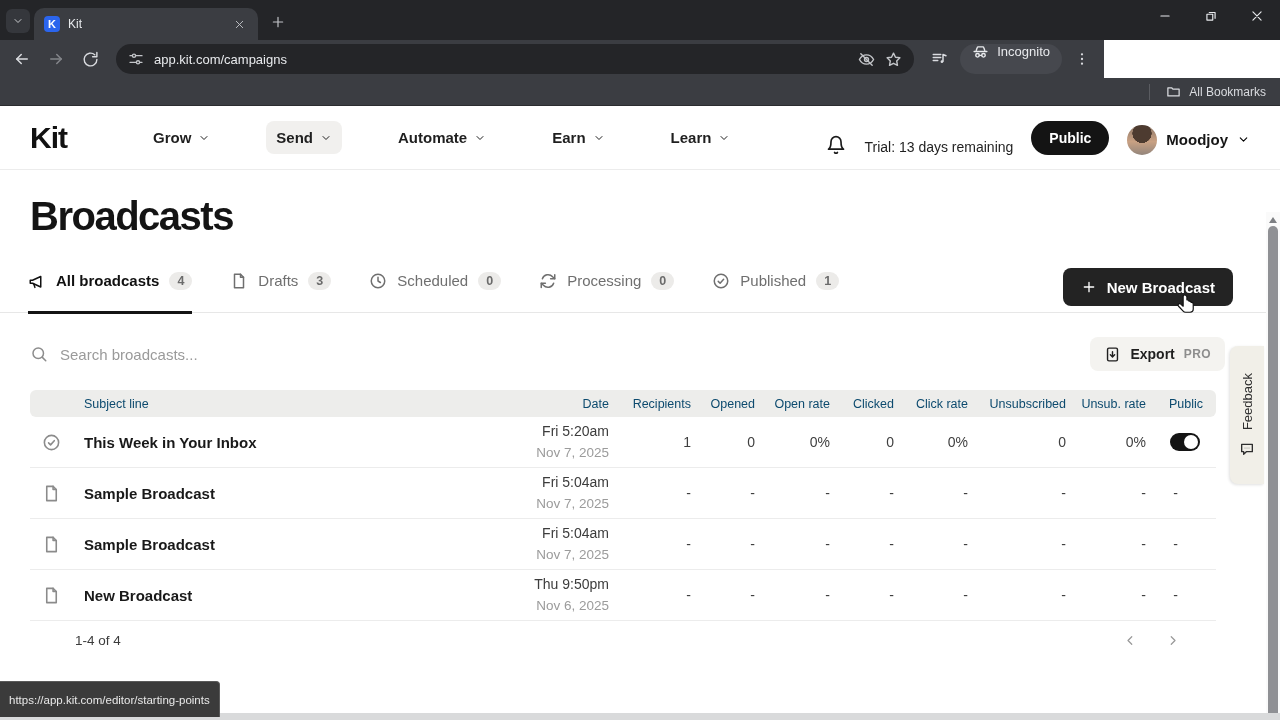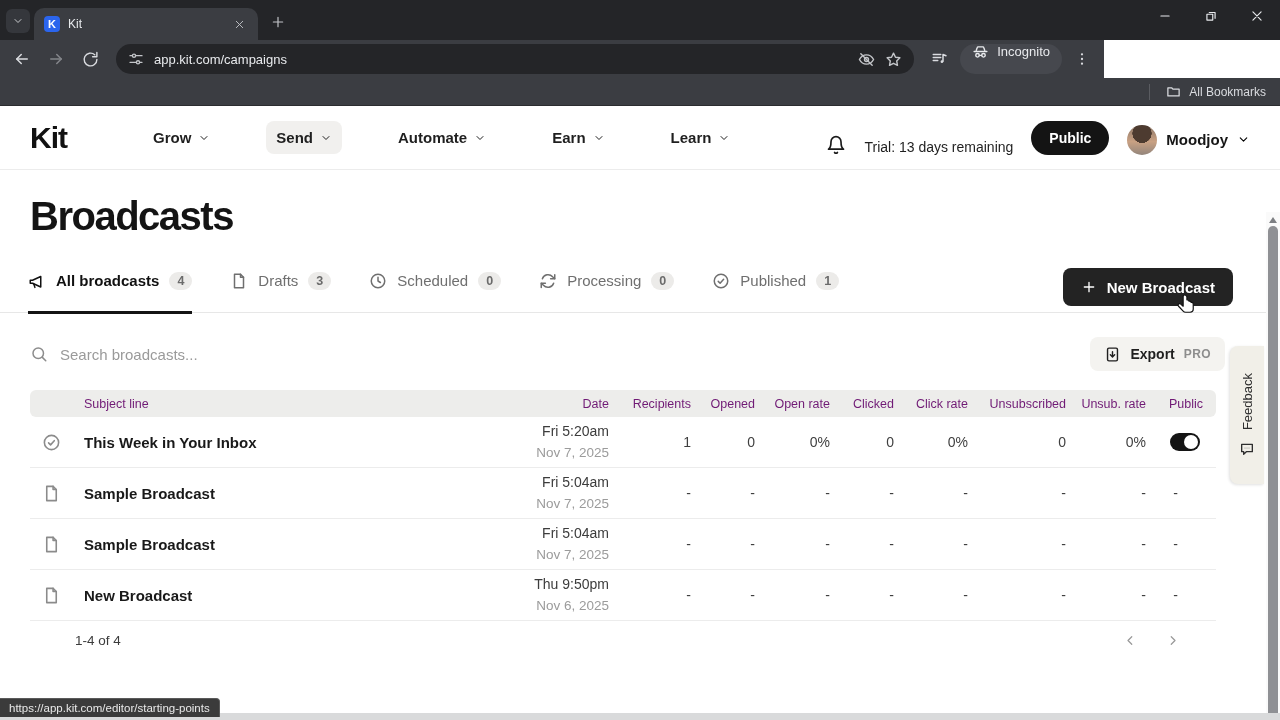--- a/index.html
+++ b/index.html
@@ -62,21 +62,21 @@
 .searchbox{display:flex;align-items:center;gap:12px;color:#8c8c8c;flex:1}
 .searchbox input{border:none;outline:none;font-size:15px;color:#333;width:320px;font-family:"Liberation Sans",sans-serif}
 .searchbox input::placeholder{color:#9a9a9a}
 .exportbtn{background:#f4f3f0;border:none;border-radius:8px;height:34px;display:flex;align-items:center;gap:9px;padding:0 14px;color:#1f1f1f}
 .exportbtn .elbl{font-size:14px;font-weight:600}
 .exportbtn .pro{font-size:12px;font-weight:700;color:#8d8d8d;letter-spacing:.4px}
 
 
 .tbl{position:absolute;left:30px;top:284px;width:1186px}
 .grid{display:grid;grid-template-columns:54px 1fr 96px 82px 64px 75px 64px 74px 98px 80px 70px;align-items:center}
-.thead{height:27px;background:#ededeb;border-radius:6px;color:#701a75;font-size:12.5px}
+.thead{height:27px;background:#ededeb;border-radius:6px;color:#0c4a6e;font-size:12.5px}
 .thead .c{text-align:right;padding-right:0}
 .thead .c.subj{text-align:left}
 .thead .c.pub{padding-right:13px}
 .trow{height:51px;border-bottom:1px solid #ececec;font-size:14px;color:#3f3f3f}
 .trow .rico{color:#8b8b8b;margin-left:12px}
 .trow .subj{font-size:15px;font-weight:700;color:#191919}
 .trow .c{text-align:right}
 .dcell{text-align:right;line-height:21px}
 .dcell .t1{color:#3c3c3c;font-size:14px}
 .dcell .t2{color:#9b9b9b;font-size:13.5px}
@@ -91,21 +91,21 @@
 
 
 .feedback{position:absolute;right:16px;top:240px;width:34px;height:138px;background:#f1efe8;border-radius:8px 0 0 8px;box-shadow:-1px 1px 3px rgba(0,0,0,.12);display:flex;flex-direction:column;align-items:center;justify-content:center;gap:10px}
 .feedback .ftxt{writing-mode:vertical-rl;transform:rotate(180deg);font-size:13px;color:#2e2e2e}
 .feedback .fico{color:#2e2e2e}
 .scrollbar{position:absolute;right:0;top:106px;width:14px;height:614px;background:#fafafa}
 .sb-up,.sb-dn{position:absolute;left:3px;width:0;height:0;border-left:4px solid transparent;border-right:4px solid transparent}
 .sb-up{top:5px;border-bottom:6px solid #7d7f83}
 .sb-thumb{position:absolute;left:2px;top:14px;width:10px;height:564px;background:#8f9094;border-radius:5px}
 .bottomstrip{position:absolute;left:0;bottom:0;width:1280px;height:7px;background:#d9dadb}
-.statusbar{position:absolute;left:0;bottom:3px;height:19px;background:#3b3b3b;border:1px solid #5a5a5a;border-left:none;border-bottom:none;border-radius:0 4px 0 0;display:flex;align-items:center;padding:0 9px;font-size:11.5px;color:#e9e9e9}
+.statusbar{position:absolute;left:0;bottom:3px;height:36px;background:#3b3b3b;border:1px solid #5a5a5a;border-left:none;border-bottom:none;border-radius:0 4px 0 0;display:flex;align-items:center;padding:0 9px;font-size:11.5px;color:#e9e9e9}
 .cursor{position:absolute;left:1176px;top:293px;width:22px;height:26px;pointer-events:none}
 </style>
 </head>
 <body>
 
 <div class="screen">
 
   <div class="titlebar">
     <div class="tabsearch">
       <svg class="ic" width="12" height="12" viewBox="0 0 24 24">

